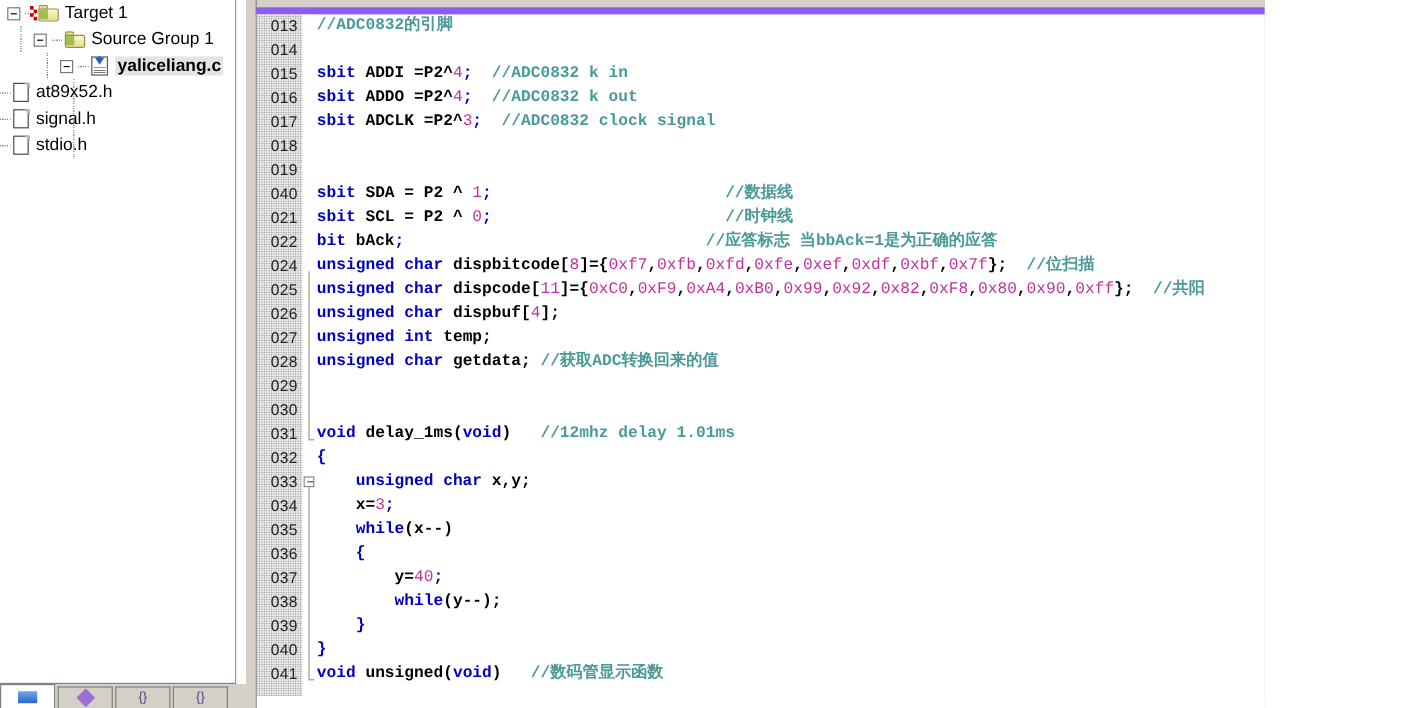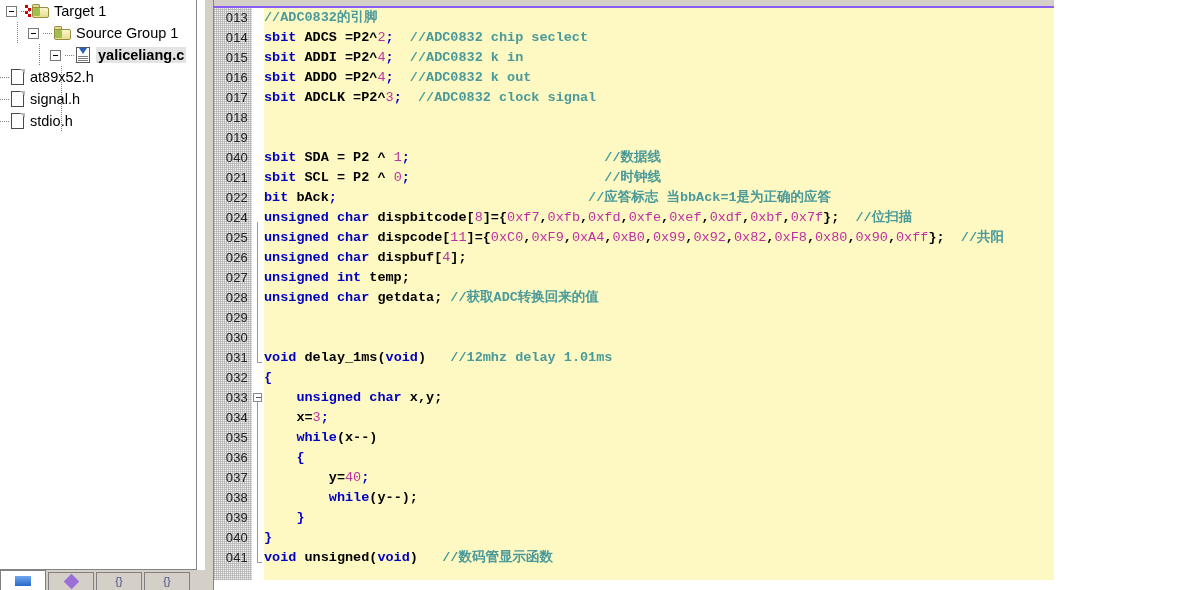--- a/index.html
+++ b/index.html
@@ -220,23 +220,23 @@
     position: relative;
     flex: 1 1 auto;
     height: 590px;
     background: #d4d0c8;
     overflow: hidden;
   }
   #editor-inner {
     position: absolute;
     left: 8px; top: 6px;
     right: 0; bottom: 0;
-    background: #fef9c3;
+    background: #ffffff;
     border-left: 1px solid #868686;
-    border-top: 2px solid #8b5cf6;
+    border-top: 6px solid #8b5cf6;
     overflow: hidden;
   }
   #editor-tabcorner {
     position: absolute;
     left: 8px; top: 0;
     width: 22px; height: 7px;
     background: #d4d0c8;
     border-left: 1px solid #868686;
   }
   #gutter {
@@ -432,21 +432,21 @@
       <div id="gutter"></div>
       <div id="fold-col">
           <div class="fold-line" style="top: 214px; height: 140px;"></div>
           <div class="fold-end" style="top: 354px;"></div>
           <div class="fold-box" style="top: 385px;"></div>
           <div class="fold-line" style="top: 394px; height: 160px;"></div>
           <div class="fold-end" style="top: 554px;"></div>
         </div>
       <div id="code-body">
           <div class="code-line"><span class="lineno">013</span><span class="codetext"><span class="tok-cmt">//ADC0832的引脚</span></span></div>
-          <div class="code-line"><span class="lineno">014</span><span class="codetext"><span class="tok-kw">sbit</span><span class="tok-plain"> ADCS =P2^</span><span class="tok-num">2</span><span class="tok-punct">;</span><span class="tok-plain">  </span><span class="tok-cmt">//ADC0832 chip seclect</span></span></div>
+          <div class="code-line"><span class="lineno">014</span></div>
           <div class="code-line"><span class="lineno">015</span><span class="codetext"><span class="tok-kw">sbit</span><span class="tok-plain"> ADDI =P2^</span><span class="tok-num">4</span><span class="tok-punct">;</span><span class="tok-plain">  </span><span class="tok-cmt">//ADC0832 k in</span></span></div>
           <div class="code-line"><span class="lineno">016</span><span class="codetext"><span class="tok-kw">sbit</span><span class="tok-plain"> ADDO =P2^</span><span class="tok-num">4</span><span class="tok-punct">;</span><span class="tok-plain">  </span><span class="tok-cmt">//ADC0832 k out</span></span></div>
           <div class="code-line"><span class="lineno">017</span><span class="codetext"><span class="tok-kw">sbit</span><span class="tok-plain"> ADCLK =P2^</span><span class="tok-num">3</span><span class="tok-punct">;</span><span class="tok-plain">  </span><span class="tok-cmt">//ADC0832 clock signal</span></span></div>
           <div class="code-line"><span class="lineno">018</span><span class="codetext"></span></div>
           <div class="code-line"><span class="lineno">019</span><span class="codetext"></span></div>
           <div class="code-line"><span class="lineno">040</span><span class="codetext"><span class="tok-kw">sbit</span><span class="tok-plain"> SDA = P2 ^ </span><span class="tok-num">1</span><span class="tok-punct">;</span><span class="tok-plain">                        </span><span class="tok-cmt">//数据线</span></span></div>
           <div class="code-line"><span class="lineno">021</span><span class="codetext"><span class="tok-kw">sbit</span><span class="tok-plain"> SCL = P2 ^ </span><span class="tok-num">0</span><span class="tok-punct">;</span><span class="tok-plain">                        </span><span class="tok-cmt">//时钟线</span></span></div>
           <div class="code-line"><span class="lineno">022</span><span class="codetext"><span class="tok-kw">bit</span><span class="tok-plain"> bAck</span><span class="tok-punct">;</span><span class="tok-plain">                               </span><span class="tok-cmt">//应答标志 当bbAck=1是为正确的应答</span></span></div>
           <div class="code-line"><span class="lineno">024</span><span class="codetext"><span class="tok-kw">unsigned char</span><span class="tok-plain"> dispbitcode[</span><span class="tok-num">8</span><span class="tok-plain">]={</span><span class="tok-num">0xf7</span><span class="tok-plain">,</span><span class="tok-num">0xfb</span><span class="tok-plain">,</span><span class="tok-num">0xfd</span><span class="tok-plain">,</span><span class="tok-num">0xfe</span><span class="tok-plain">,</span><span class="tok-num">0xef</span><span class="tok-plain">,</span><span class="tok-num">0xdf</span><span class="tok-plain">,</span><span class="tok-num">0xbf</span><span class="tok-plain">,</span><span class="tok-num">0x7f</span><span class="tok-plain">};</span><span class="tok-plain">  </span><span class="tok-cmt">//位扫描</span></span></div>
           <div class="code-line"><span class="lineno">025</span><span class="codetext"><span class="tok-kw">unsigned char</span><span class="tok-plain"> dispcode[</span><span class="tok-num">11</span><span class="tok-plain">]={</span><span class="tok-num">0xC0</span><span class="tok-plain">,</span><span class="tok-num">0xF9</span><span class="tok-plain">,</span><span class="tok-num">0xA4</span><span class="tok-plain">,</span><span class="tok-num">0xB0</span><span class="tok-plain">,</span><span class="tok-num">0x99</span><span class="tok-plain">,</span><span class="tok-num">0x92</span><span class="tok-plain">,</span><span class="tok-num">0x82</span><span class="tok-plain">,</span><span class="tok-num">0xF8</span><span class="tok-plain">,</span><span class="tok-num">0x80</span><span class="tok-plain">,</span><span class="tok-num">0x90</span><span class="tok-plain">,</span><span class="tok-num">0xff</span><span class="tok-plain">};</span><span class="tok-plain">  </span><span class="tok-cmt">//共阳</span></span></div>

